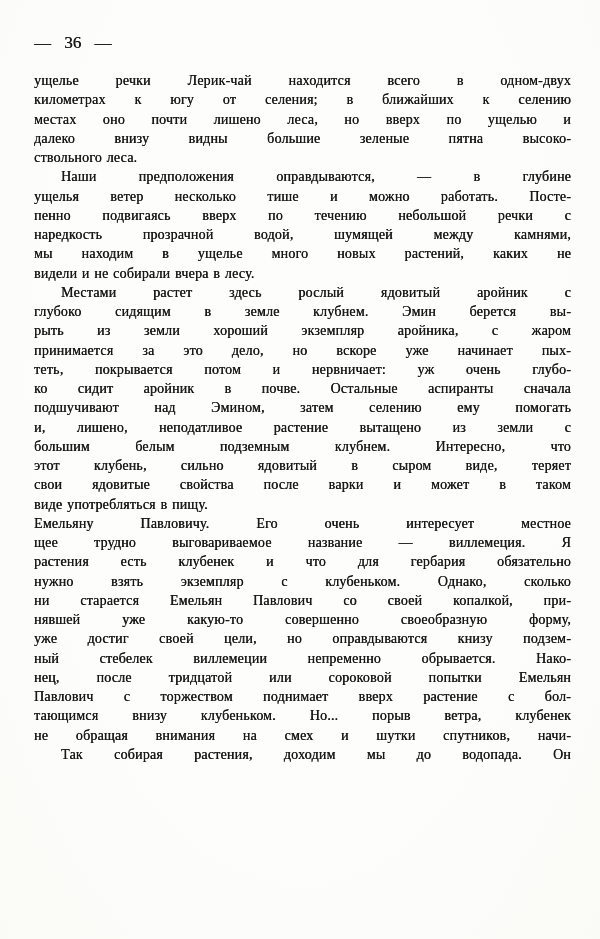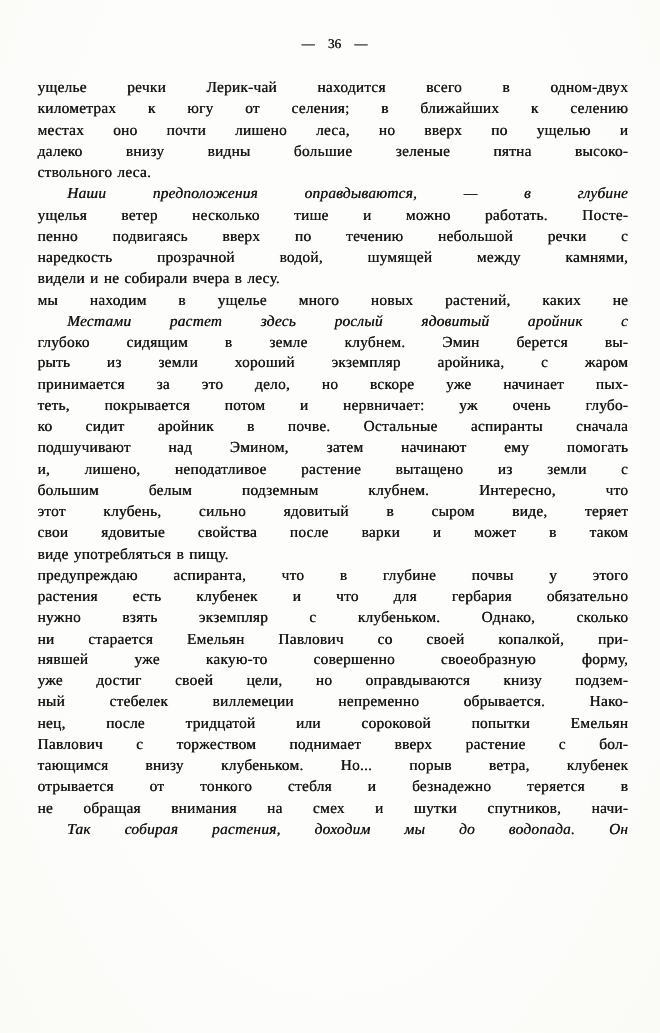--- a/index.html
+++ b/index.html
@@ -17,22 +17,21 @@
     position: relative;
     width: 600px;
     height: 939px;
     background: radial-gradient(ellipse at 50% 40%, #fdfdfc 60%, #fafaf6 100%);
   }
   .page-number {
     position: absolute;
     top: 33px;
     left: 34px;
     width: 540px;
-    text-align: center;
-    font-size: 12px;
+    font-size: 17px;
     word-spacing: 9px;
     color: #1a1a1a;
     text-shadow: 0.3px 0 0 currentColor;
   }
   .page-text {
     position: absolute;
     top: 71px;
     left: 34px;
     width: 537px;
     font-size: 14px;
@@ -44,69 +43,68 @@
   .para { margin: 0; }
   .tline {
     text-align: justify;
     word-spacing: 1px;
   }
   .tline.just {
     text-align-last: justify;
   }
   .tline.indent {
     text-indent: 27px;
-    font-style: italic;
   }
 </style>
 </head>
 <body style="background: rgb(252, 252, 250);">
 
 <div class="scan-page">
   <div class="page-number">— 36 —</div>
   <div class="page-text" style="color: rgb(25, 25, 25);">
       <div class="para">
         <div class="tline just">ущелье речки Лерик-чай находится всего в одном-двух</div>
         <div class="tline just">километрах к югу от селения; в ближайших к селению</div>
         <div class="tline just">местах оно почти лишено леса, но вверх по ущелью и</div>
         <div class="tline just">далеко внизу видны большие зеленые пятна высоко-</div>
         <div class="tline">ствольного леса.</div>
       </div>
       <div class="para">
         <div class="tline indent just">Наши предположения оправдываются, — в глубине</div>
         <div class="tline just">ущелья ветер несколько тише и можно работать. Посте-</div>
         <div class="tline just">пенно подвигаясь вверх по течению небольшой речки с</div>
         <div class="tline just">наредкость прозрачной водой, шумящей между камнями,</div>
+        <div class="tline just">мы находим в ущелье много новых растений, каких не</div>
         <div class="tline">видели и не собирали вчера в лесу.</div>
-        <div class="tline just">мы находим в ущелье много новых растений, каких не</div>
       </div>
       <div class="para">
         <div class="tline indent just">Местами растет здесь рослый ядовитый аройник с</div>
         <div class="tline just">глубоко сидящим в земле клубнем. Эмин берется вы-</div>
         <div class="tline just">рыть из земли хороший экземпляр аройника, с жаром</div>
         <div class="tline just">принимается за это дело, но вскоре уже начинает пых-</div>
         <div class="tline just">теть, покрывается потом и нервничает: уж очень глубо-</div>
         <div class="tline just">ко сидит аройник в почве. Остальные аспиранты сначала</div>
-        <div class="tline just">подшучивают над Эмином, затем начинают ему помогать</div>
+        <div class="tline just">подшучивают над Эмином, затем селению ему помогать</div>
         <div class="tline just">и, лишено, неподатливое растение вытащено из земли с</div>
         <div class="tline just">большим белым подземным клубнем. Интересно, что</div>
         <div class="tline just">этот клубень, сильно ядовитый в сыром виде, теряет</div>
         <div class="tline just">свои ядовитые свойства после варки и может в таком</div>
         <div class="tline">виде употребляться в пищу.</div>
       </div>
       <div class="para">
-        <div class="tline just">предупреждаю аспиранта, что в глубине почвы у этого</div>
+        <div class="tline just">Емельяну Павловичу. Его очень интересует местное</div>
+        <div class="tline just">щее трудно выговариваемое название — виллемеция. Я</div>
         <div class="tline just">растения есть клубенек и что для гербария обязательно</div>
         <div class="tline just">нужно взять экземпляр с клубеньком. Однако, сколько</div>
         <div class="tline just">ни старается Емельян Павлович со своей копалкой, при-</div>
         <div class="tline just">нявшей уже какую-то совершенно своеобразную форму,</div>
         <div class="tline just">уже достиг своей цели, но оправдываются книзу подзем-</div>
         <div class="tline just">ный стебелек виллемеции непременно обрывается. Нако-</div>
         <div class="tline just">нец, после тридцатой или сороковой попытки Емельян</div>
         <div class="tline just">Павлович с торжеством поднимает вверх растение с бол-</div>
         <div class="tline just">тающимся внизу клубеньком. Но... порыв ветра, клубенек</div>
-        <div class="tline just">отрывается от тонкого стебля и безнадежно теряется в</div>
         <div class="tline just">не обращая внимания на смех и шутки спутников, начи-</div>
       </div>
       <div class="para">
         <div class="tline indent just">Так собирая растения, доходим мы до водопада. Он</div>
       </div>
     </div>
 </div>
 
 </body></html>

